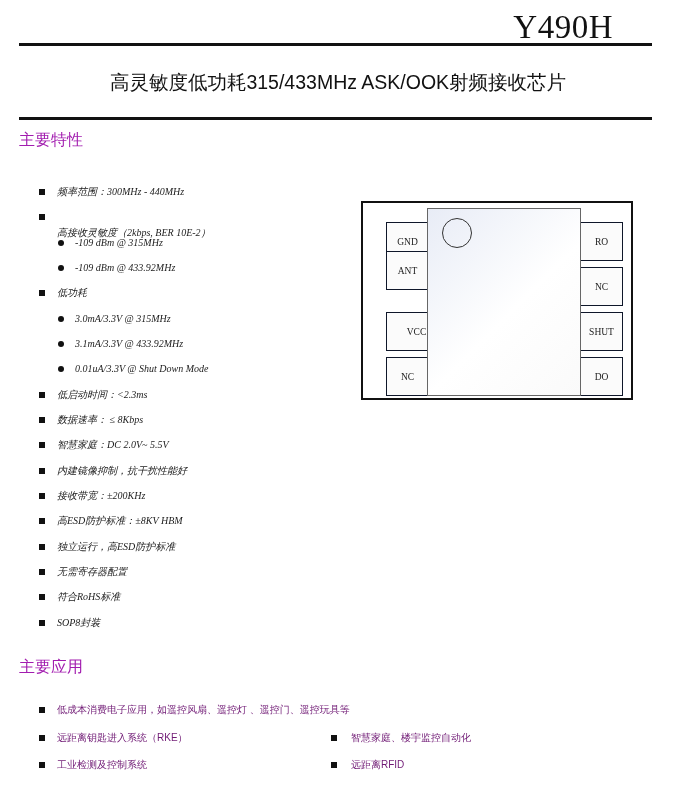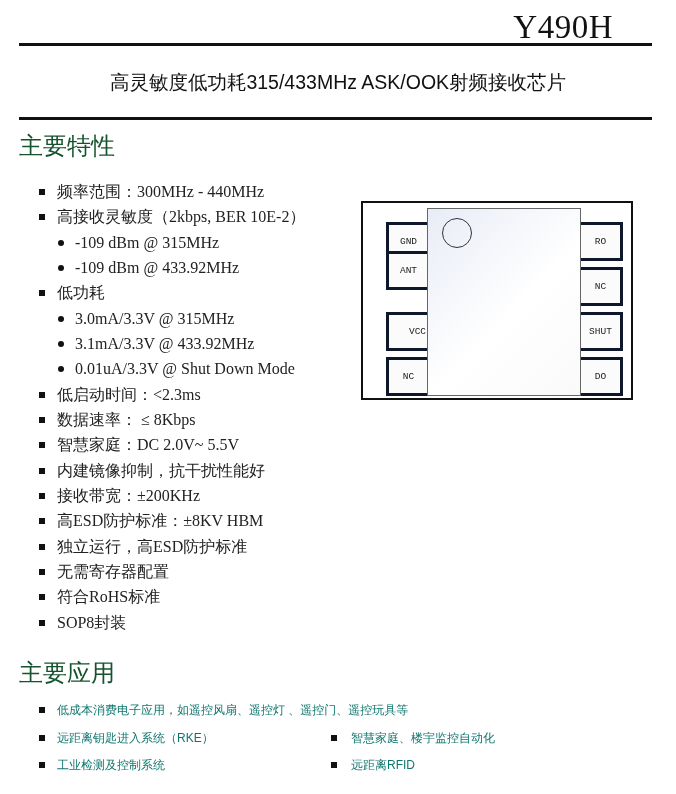--- a/index.html
+++ b/index.html
@@ -1,53 +1,53 @@
 <!DOCTYPE html>
 <html><head>
 <meta charset="utf-8">
 <style>
   html, body { margin: 0; padding: 0; background: #ffffff; }
   body { width: 676px; height: 794px; position: relative; overflow: hidden; color: #111; }
   .abs { position: absolute; }
   .part-no { font-family: "Liberation Serif", "DejaVu Serif", serif; font-size: 33px; line-height: 1; top: 11px; right: 63px; color: #111; letter-spacing: 0.5px; }
   .rule { position: absolute; left: 19px; width: 633px; height: 3px; background: #111; }
   .subtitle { font-family: "Liberation Sans", "DejaVu Sans", sans-serif; font-size: 19.5px; top: 69px; left: 0; width: 676px; text-align: center; color: #111; white-space: nowrap; }
-  .section-title { font-family: Liberation Serif, serif; font-size: 24px; left: 19px; color: #14532d; }
-  .feat { font-family: "Liberation Serif", "DejaVu Serif", serif; font-size: 16px; color: #222; white-space: nowrap; line-height: 18px; }
+  .section-title { font-family: Liberation Serif, serif; font-size: 16px; left: 19px; color: #a21caf; }
+  .feat { font-family: "Liberation Serif", "DejaVu Serif", serif; font-size: 10px; color: #222; white-space: nowrap; line-height: 18px; font-style: italic; }
   .sq { position: absolute; width: 6px; height: 6px; background: #111; }
   .dot { position: absolute; width: 6px; height: 6px; border-radius: 50%; background: #111; }
-  .app { font-family: "Liberation Sans", "DejaVu Sans", sans-serif; font-size: 12px; color: #0f766e; white-space: nowrap; line-height: 18px; }
+  .app { font-family: "Liberation Sans", "DejaVu Sans", sans-serif; font-size: 10px; color: #701a75; white-space: nowrap; line-height: 18px; }
 
   .diagram { position: absolute; left: 361px; top: 201px; width: 272px; height: 199px; border: 2px solid #111; box-sizing: border-box; background: #fff; }
   .chip-body { position: absolute; left: 64px; top: 5px; width: 154px; height: 188px; border: 1px solid #666; box-sizing: border-box;
                background: linear-gradient(135deg, #e8ecf6 0%, #ffffff 55%, #fafafa 100%); }
   .pin1-mark { position: absolute; left: 14px; top: 9px; width: 30px; height: 30px; border: 1px solid #333; border-radius: 50%; box-sizing: border-box; background: transparent; }
-  .pin { position: absolute; width: 42px; height: 39px; border: 3px solid #0f172a; box-sizing: border-box; background: #fbfbfb;
-         font-family: Liberation Mono, monospace; font-size: 9.5px; color: #222; display: flex; align-items: center; justify-content: center; }
+  .pin { position: absolute; width: 42px; height: 39px; border: 1px solid #0f172a; box-sizing: border-box; background: #fbfbfb;
+         font-family: Liberation Serif, serif; font-size: 9.5px; color: #222; display: flex; align-items: center; justify-content: center; }
   .pin.left { left: 23px; border-right: none; }
   .pin.right { left: 218px; border-left: none; }
 </style>
 </head>
 <body>
 
 <div class="abs part-no">Y490H</div>
 <div class="rule" style="top:43px;"></div>
 <div class="abs subtitle">高灵敏度低功耗315/433MHz ASK/OOK射频接收芯片</div>
 <div class="rule" style="top:117px;"></div>
 
 <div class="abs section-title" style="top:130px;">主要特性</div>
 
 <div>
   <div>
       <span class="sq" style="left:39px;top:189px;"></span>
       <span class="abs feat" style="left:57px;top:183px;">频率范围：300MHz - 440MHz</span>
     </div>
   <div>
       <span class="sq" style="left:39px;top:214px;"></span>
-      <span class="abs feat" style="left:57px;top:208px;">高接收灵敏度（2kbps, BER 10E-2）</span>
+      <span class="abs feat" style="left:57px;top:224px;">高接收灵敏度（2kbps, BER 10E-2）</span>
     </div>
   <div>
       <span class="dot" style="left:58px;top:240px;"></span>
       <span class="abs feat" style="left:75px;top:234px;">-109 dBm @ 315MHz</span>
     </div>
   <div>
       <span class="dot" style="left:58px;top:265px;"></span>
       <span class="abs feat" style="left:75px;top:259px;">-109 dBm @ 433.92MHz</span>
     </div>
   <div>

